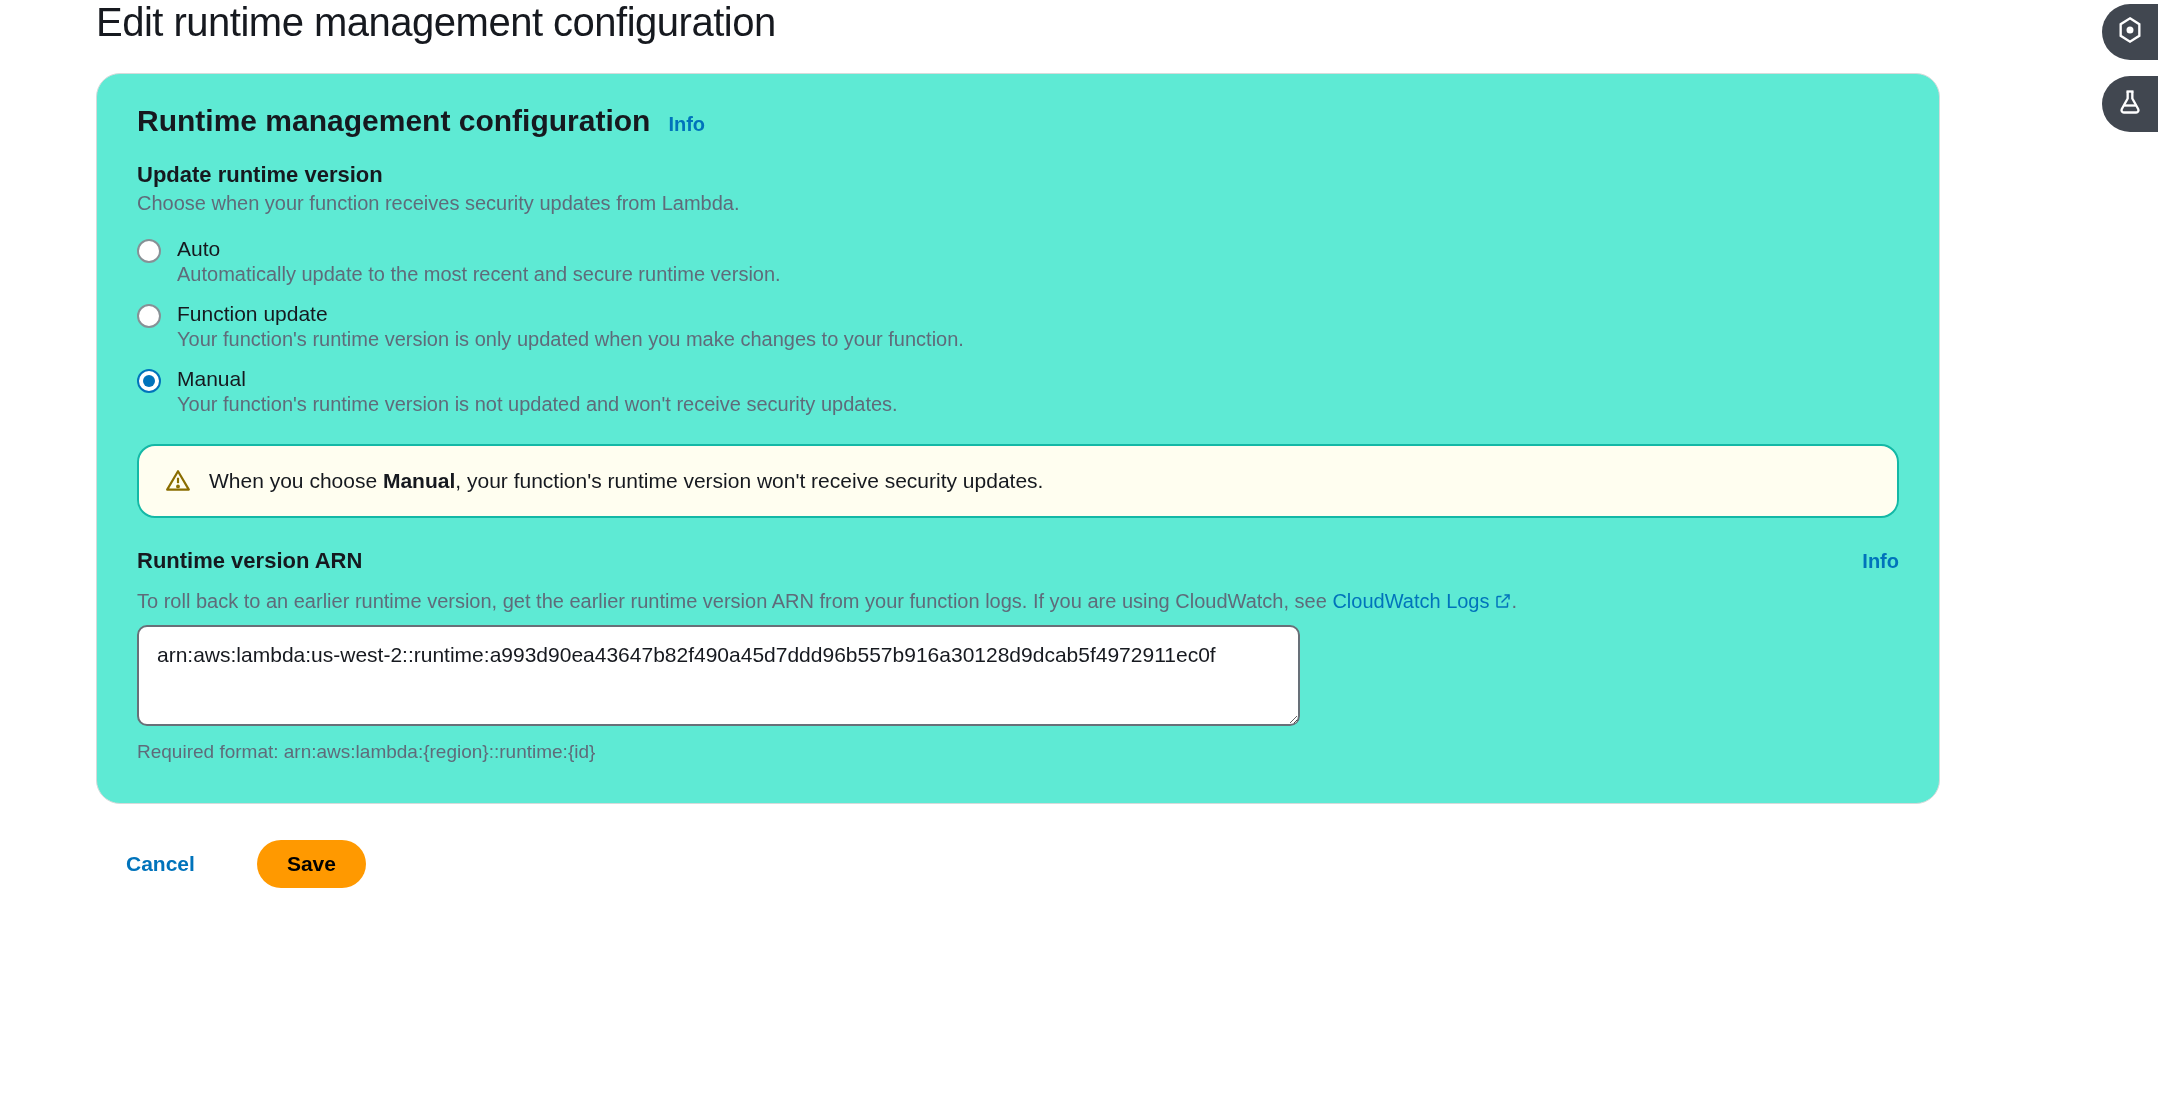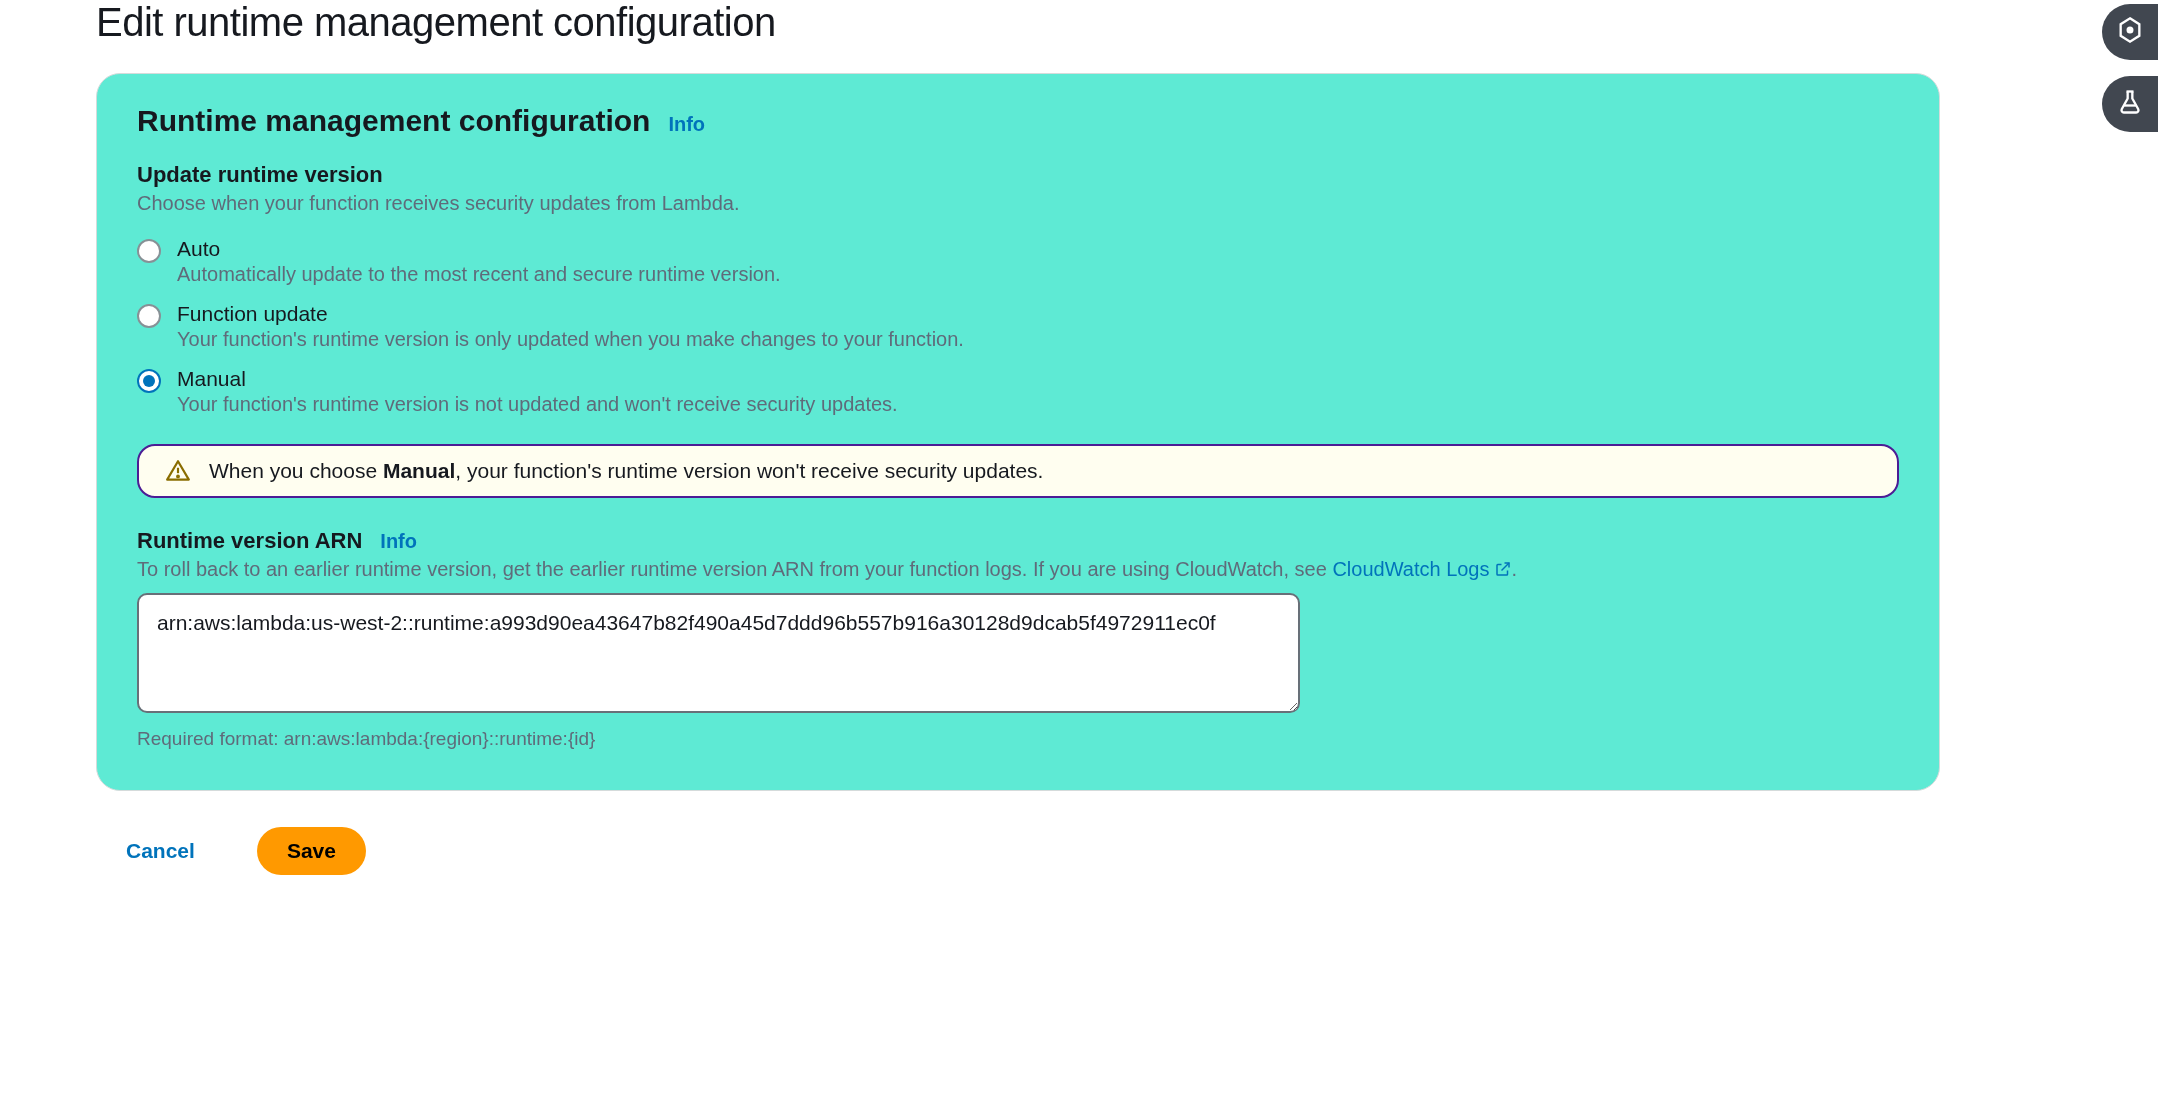--- a/index.html
+++ b/index.html
@@ -85,41 +85,42 @@
     font-size: 21px;
     color: #16191f;
     font-weight: 400;
   }
   .radio-desc {
     color: #5f6b7a;
     font-size: 20px;
     margin-top: 2px;
   }
   .warning-box {
-    border: 2px solid #4c1d95;
+    border: 2px solid #14b8a6;
     background: #fffef0;
     border-radius: 18px;
-    padding: 12px 26px;
+    padding: 22px 26px;
     display: flex;
     align-items: center;
     gap: 18px;
     margin: 20px 0 30px 0;
   }
   .warning-icon {
     width: 26px; height: 26px;
     flex-shrink: 0;
   }
   .warning-text {
     font-size: 21px;
   }
   .warning-text .strong { font-weight: 700; }
   .arn-section { margin-top: 8px; }
   .arn-header {
     display: flex; align-items: baseline; gap: 18px;
-    margin-bottom: 4px;
+    margin-bottom: 16px;
+    justify-content: space-between;
   }
   .arn-title {
     font-size: 22px;
     font-weight: 700;
   }
   .arn-desc {
     color: #5f6b7a;
     font-size: 20px;
     margin-bottom: 12px;
   }
@@ -130,21 +131,21 @@
   }
   .ext-icon {
     display: inline-block;
     width: 18px; height: 18px;
     vertical-align: -2px;
     margin-left: 4px;
   }
   .arn-textarea {
     width: 66%;
     min-width: 880px;
-    height: 120px;
+    height: 101px;
     border: 2px solid #687078;
     border-radius: 10px;
     padding: 14px 18px;
     font-size: 21px;
     font-family: inherit;
     resize: both;
     line-height: 1.35;
     color: #16191f;
   }
   .arn-hint {

